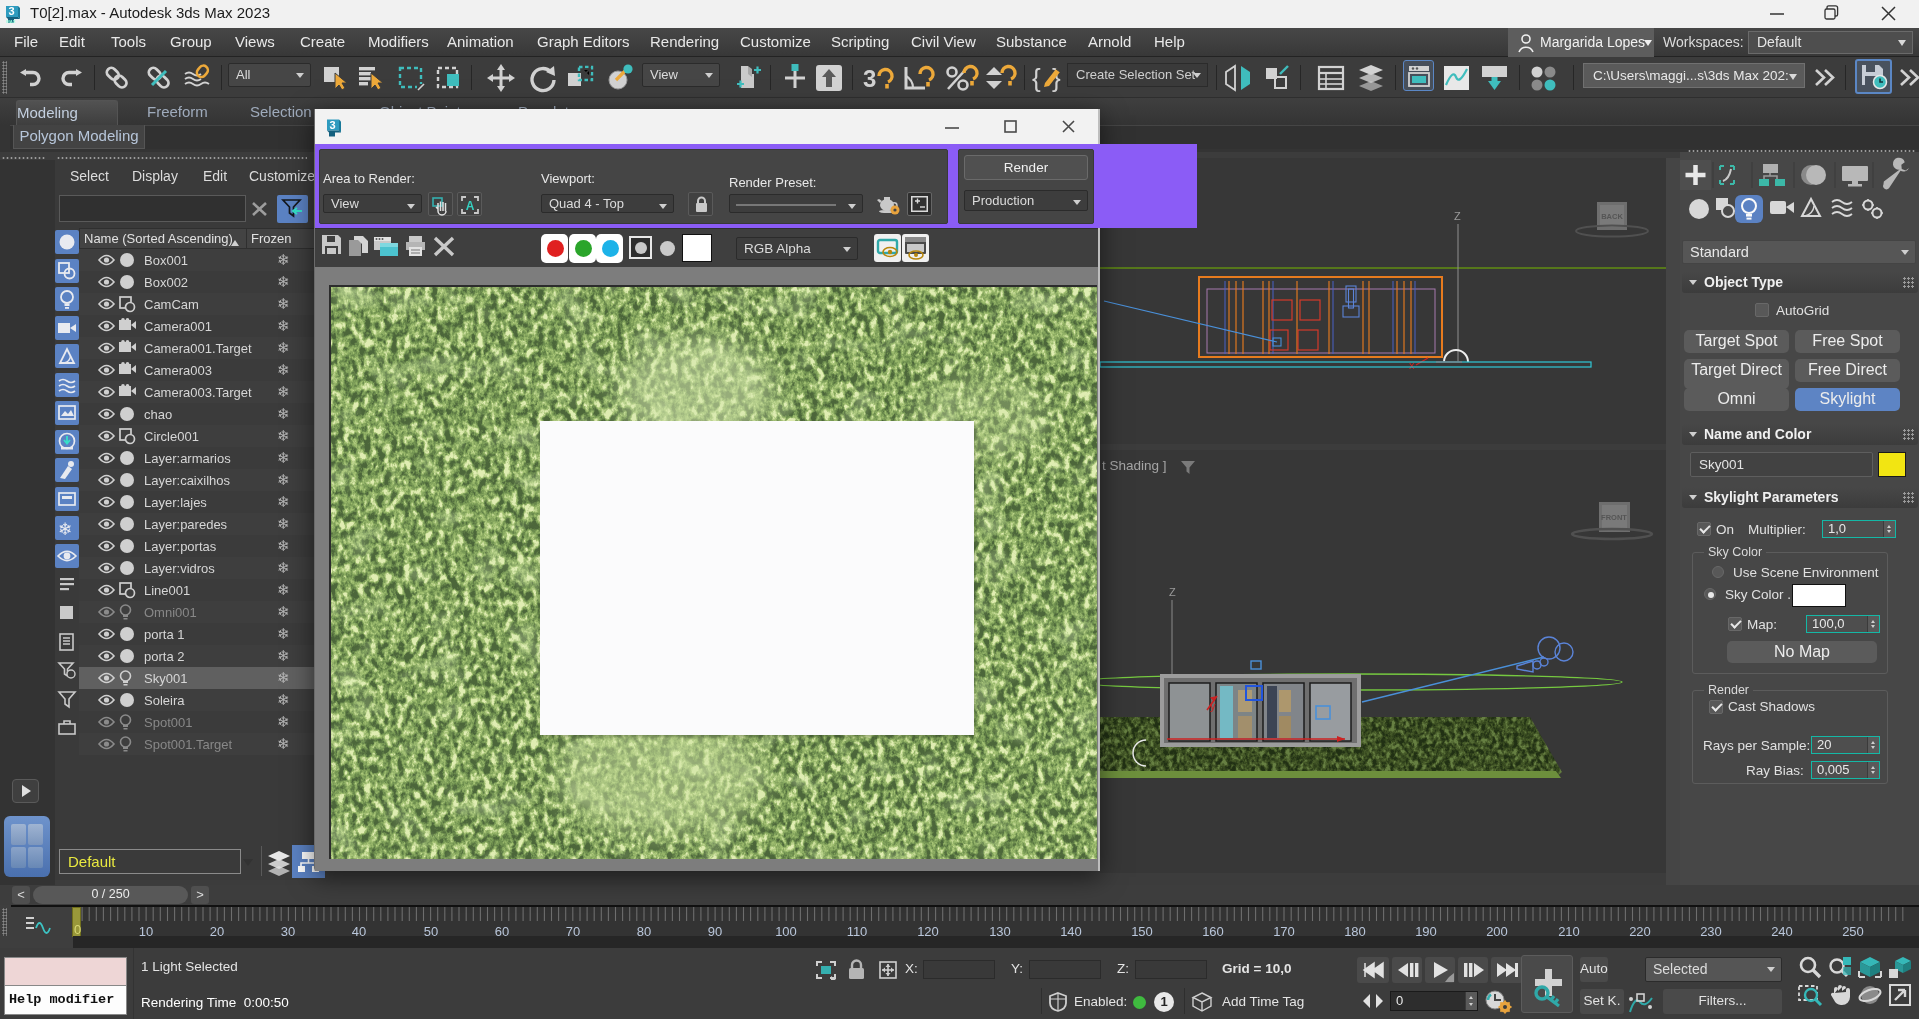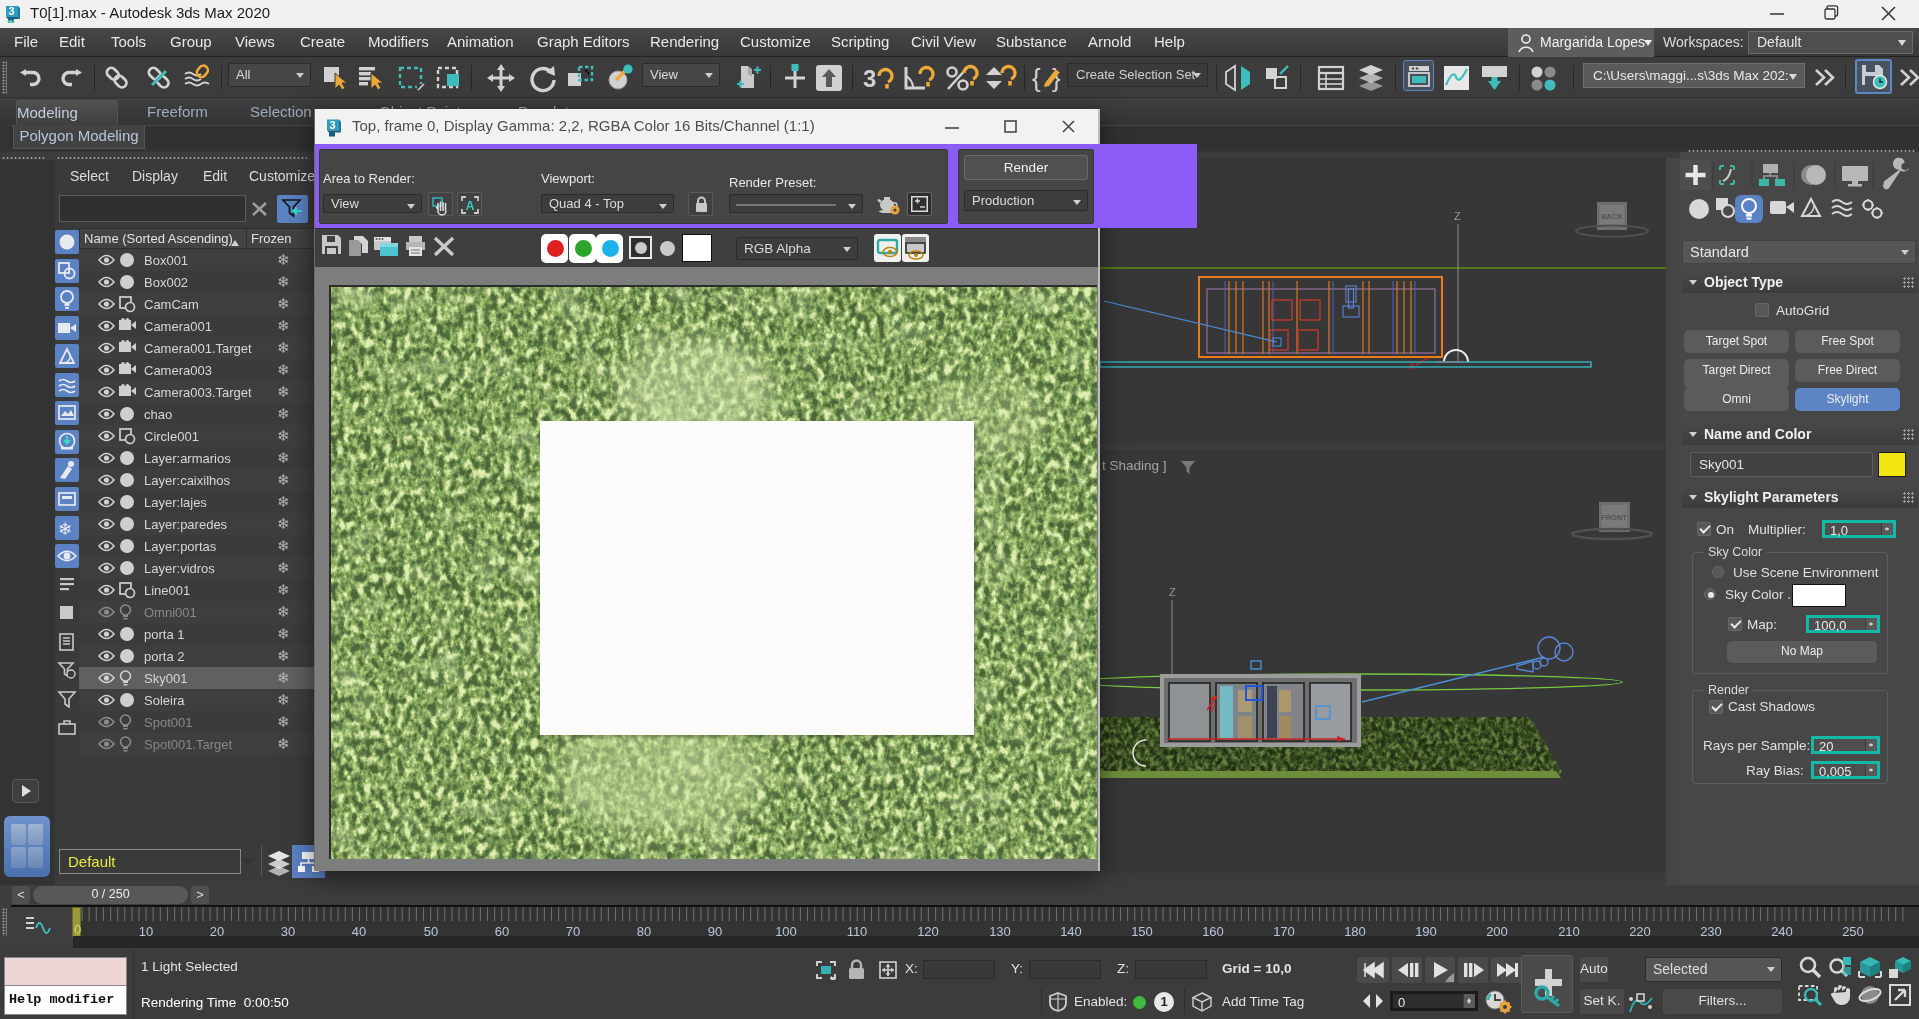--- a/index.html
+++ b/index.html
@@ -4,43 +4,43 @@
 html,body{width:1919px;height:1019px;overflow:hidden;background:#3c3c3c;font-family:"Liberation Sans",sans-serif}
 .a{position:absolute}
 svg{display:block;overflow:visible}
 .dd{position:absolute;background:#464646;border:1px solid #2b2b2b;border-radius:2px;color:#dcdcdc;font-size:13px;line-height:22px;padding-left:7px}
 .dd:after{content:"";position:absolute;right:6px;top:9px;border:4px solid transparent;border-top:5px solid #cfcfcf}
 .inset{position:absolute;background:#393939;border:1px solid #2b2b2b;color:#cfcfcf;font-size:13px}
 .vlab{position:absolute;color:#a5a5a5;font-size:13.5px}
 .rolh{position:absolute;left:1682px;width:236px;height:21px;background:linear-gradient(#474747,#3c3c3c);border-radius:3px;color:#f0f0f0;font-size:14px;font-weight:bold;line-height:20px;padding-left:22px}
 .rolh:before{content:"";position:absolute;left:7px;top:8px;border:4px solid transparent;border-top:5px solid #cfcfcf}
 .rolh .grip{position:absolute;right:4px;top:5px;width:11px;height:11px;background:radial-gradient(circle at 1.5px 1.5px,#9a9a9a 1px,transparent 1.3px);background-size:4px 4px}
-.cpbtn{position:absolute;background:#5b5b5b;border-radius:5px;color:#ececec;font-size:12px;text-align:center}
+.cpbtn{position:absolute;background:#5b5b5b;border-radius:5px;color:#ececec;font-size:16px;text-align:center}
 .chk{position:absolute;width:14px;height:14px;background:#585858;border:1px solid #686868;border-radius:2px}
 .chk.c:after{content:"";position:absolute;left:2px;top:2px;width:8px;height:4px;border-left:2px solid #e8e8e8;border-bottom:2px solid #e8e8e8;transform:rotate(-45deg)}
 .rad{position:absolute;width:12px;height:12px;background:#585858;border:1px solid #686868;border-radius:50%}
 .rad.c:after{content:"";position:absolute;left:3px;top:3px;width:6px;height:6px;border-radius:50%;background:#e8e8e8}
-.spin{position:absolute;background:#4e4e4e;border:3px solid #14b8a6;color:#e8e8e8;font-size:13px;line-height:16px;padding-left:5px}
+.spin{position:absolute;background:#4e4e4e;border:1px solid #14b8a6;color:#e8e8e8;font-size:13px;line-height:16px;padding-left:5px}
 .spin .ar{position:absolute;right:0;top:0;bottom:0;width:12px;background:#5a5a5a;border-left:1px solid #3b3b3b}
 .spin .ar:before{content:"";position:absolute;left:3px;top:2px;border:2.5px solid transparent;border-bottom:3.5px solid #cfcfcf}
 .spin .ar:after{content:"";position:absolute;left:3px;bottom:2px;border:2.5px solid transparent;border-top:3.5px solid #cfcfcf}
 .lbl{position:absolute;color:#e0e0e0;font-size:13.5px;white-space:nowrap}
 .grp{position:absolute;border:1px solid #5c5c5c;border-radius:3px}
 .grplbl{position:absolute;background:#474747;color:#dadada;font-size:12.5px;padding:0 4px;white-space:nowrap}
 </style></head><body>
 
 <div class="a" style="left:0;top:0;width:1919px;height:28px;background:#f1f1f1">
  <svg class="a" style="left:4px;top:3px" width="20" height="21" viewBox="0 0 20 21">
   <path d="M2 3 L14 3 L14 14 L2 14 Z" fill="#2e9bbf"></path>
   <path d="M14 3 L16 5 L16 16 L14 14 Z" fill="#1a7a9a"></path>
   <path d="M2 14 L14 14 L16 16 L10 16 L10 20 L4 20 L4 16 Z" fill="#14607e"></path>
   <text x="7.5" y="12" font-size="11" font-weight="bold" fill="#fff" text-anchor="middle">3</text>
   <text x="7" y="19.5" font-size="4.2" font-weight="bold" fill="#9fd" text-anchor="middle">MAX</text>
  </svg>
- <div class="a" style="left:30px;top:4px;font-size:15px;color:#1b1b1b">T0[1].max - Autodesk 3ds Max 2020</div>
+ <div class="a" style="left:30px;top:4px;font-size:15px;color:#1b1b1b">T0[2].max - Autodesk 3ds Max 2023</div>
  <svg class="a" style="left:1762px;top:0" width="157" height="28" viewBox="0 0 157 28">
   <line x1="8" y1="14" x2="22" y2="14" stroke="#333" stroke-width="1.5"></line>
   <rect x="63" y="9" width="10" height="10" fill="none" stroke="#333" stroke-width="1.3" rx="1.5"></rect>
   <path d="M65 9 v-1.6 a1.6 1.6 0 0 1 1.6 -1.6 h7 a2 2 0 0 1 2 2 v6.6 a1.6 1.6 0 0 1 -1.6 1.6 h-1" fill="none" stroke="#333" stroke-width="1.3"></path>
   <path d="M120 7 L133 20 M133 7 L120 20" stroke="#333" stroke-width="1.5"></path>
  </svg>
 </div>
 <div class="a" style="left:0;top:28px;width:1919px;height:29px;background:linear-gradient(#474747,#383838);border-bottom:1px solid #232323">
     <div class="a" style="left:14px;top:5px;font-size:15px;color:#e8e8e8">File</div>
     <div class="a" style="left:59px;top:5px;font-size:15px;color:#e8e8e8">Edit</div>
@@ -1471,21 +1471,20 @@
     </div>
   </div>
 <div class="a" style="left:314px;top:109px;width:786px;height:762px;background:#4a4a4a;box-shadow:0 6px 24px rgba(0,0,0,.55);border-right:3px solid #bdbdbd;border-bottom:3px solid #bdbdbd;border-left:1px solid #6a6a6a">
  <div class="a" style="left:0;top:0;width:783px;height:35px;background:#f2f2f2">
   <svg class="a" style="left:10px;top:7px" width="20" height="22" viewBox="0 0 20 21">
    <path d="M2 3 L14 3 L14 14 L2 14 Z" fill="#2e9bbf"></path>
    <path d="M14 3 L16 5 L16 16 L14 14 Z" fill="#1a7a9a"></path>
    <path d="M2 14 L14 14 L16 16 L10 16 L10 20 L4 20 L4 16 Z" fill="#14607e"></path>
    <text x="7.5" y="12" font-size="11" font-weight="bold" fill="#fff" text-anchor="middle">3</text>
   </svg>
-  <div class="a" style="left:37px;top:8px;font-size:15px;color:#4d4d4d">Top, frame 0, Display Gamma: 2,2, RGBA Color 16 Bits/Channel (1:1)</div>
   <svg class="a" style="left:628px;top:11px" width="135" height="14" viewBox="0 0 135 14">
    <line x1="2" y1="8" x2="16" y2="8" stroke="#4a4a4a" stroke-width="1.6"></line>
    <rect x="62" y="1" width="11" height="11" fill="none" stroke="#4a4a4a" stroke-width="1.6"></rect>
    <path d="M120 1 L131 12 M131 1 L120 12" stroke="#4a4a4a" stroke-width="1.6"></path>
   </svg>
  </div>
 
  <div class="a" style="left:0;top:35px;width:882px;height:84px;background:#8b5cf6">
   <div class="a" style="left:4px;top:5px;width:629px;height:75px;background:#454545;border:1px solid #393939;border-radius:2px"></div>
   <div class="a" style="left:8px;top:27px;font-size:13px;color:#e8e8e8">Area to Render:</div>

